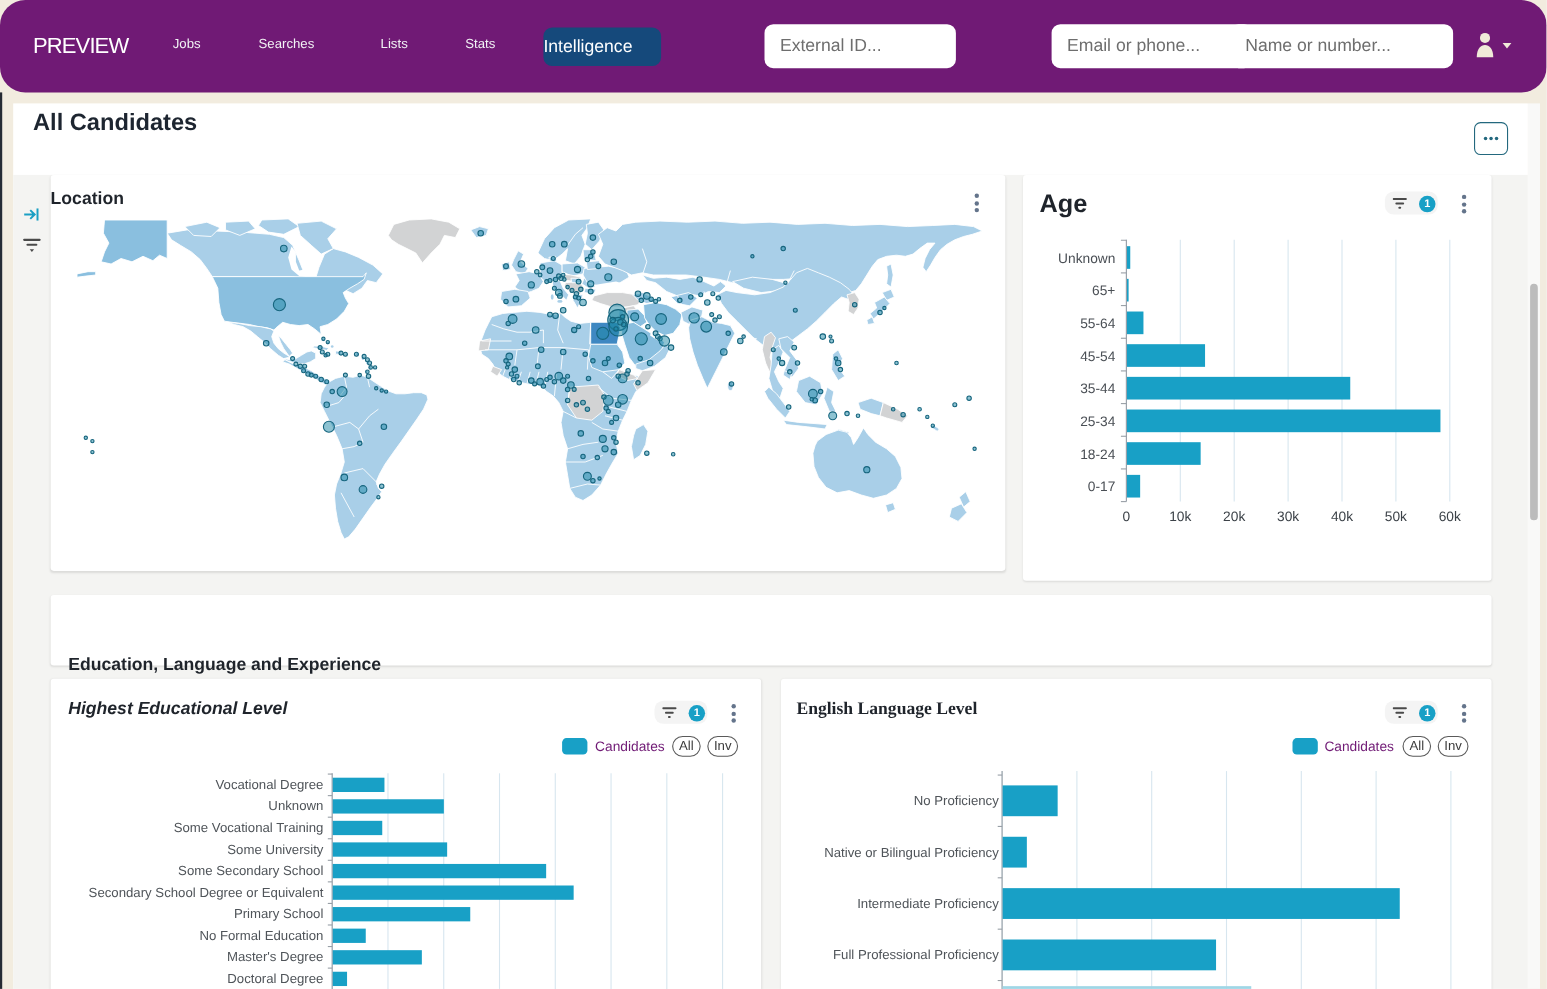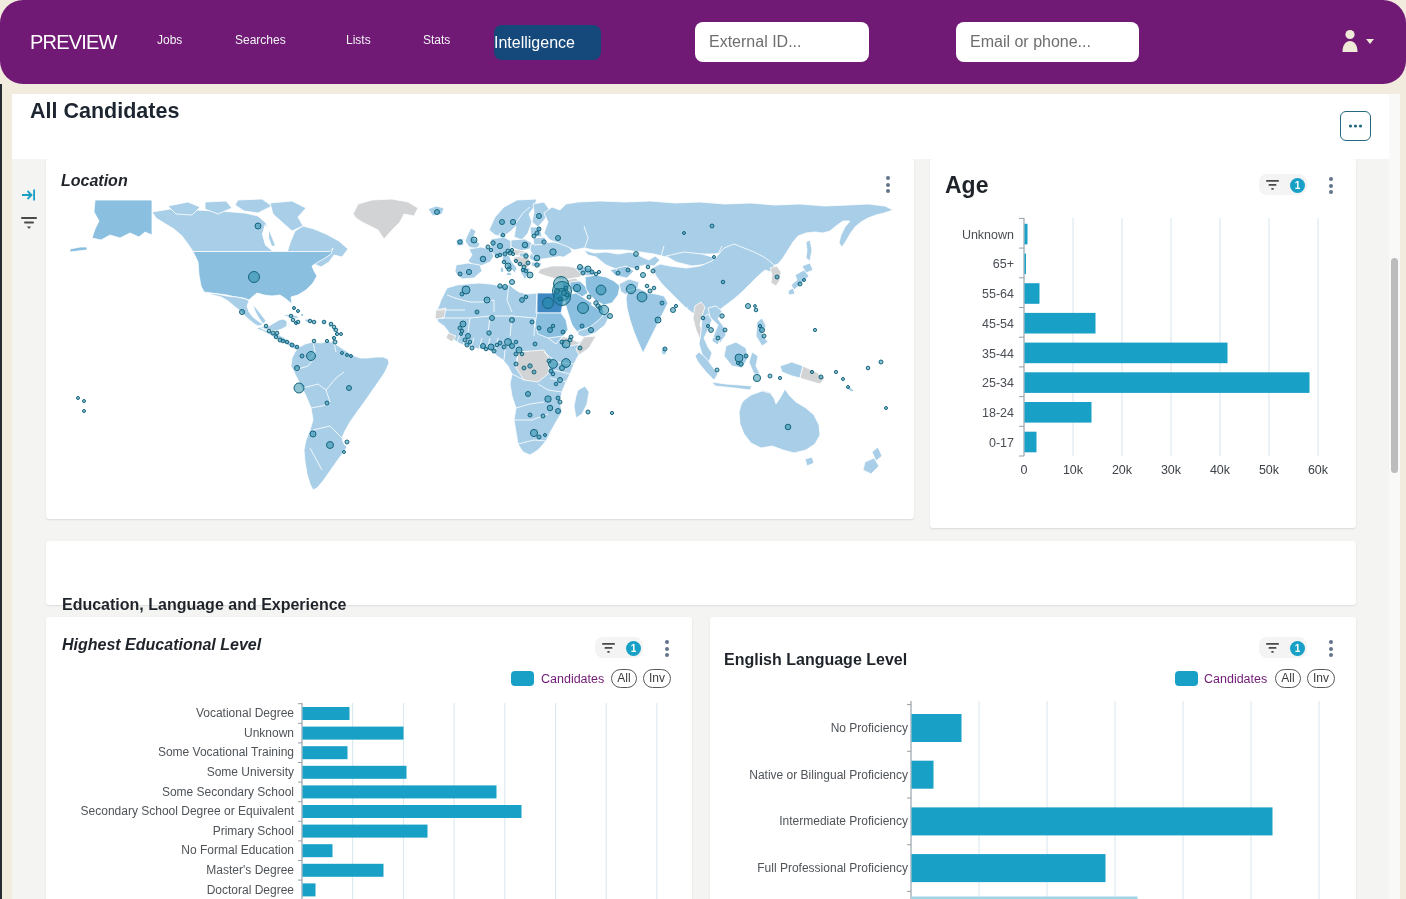--- a/index.html
+++ b/index.html
@@ -40,20 +40,21 @@
 
 <div id="topbar">
   <div id="brand">PREVIEW</div>
   <div class="navlink" style="left:157px;">Jobs</div>
   <div class="navlink" style="left:235px;">Searches</div>
   <div class="navlink" style="left:346px;">Lists</div>
   <div class="navlink" style="left:423px;text-align:center;">Stats</div>
   <div id="intel">Intelligence</div>
   <div class="searchbox" style="left:695px; width:174px;">External ID...</div>
   <div class="searchbox" style="left:920px; width:183px;margin-left:36px;">Email or phone...</div>
+  <div class="searchbox" style="left:1118px; width:203px;">Name or number...</div>
   <svg class="abs" style="left:1341px; top:29px;" width="40" height="26" viewBox="0 0 40 26">
     <circle cx="9" cy="5.5" r="4.6" fill="#f0ead9"></circle>
     <path d="M1.5 23 C1.5 15.5 5 12 9 12 C13 12 16.5 15.5 16.5 23 Z" fill="#f0ead9"></path>
     <path d="M25 10 L33 10 L29 15 Z" fill="#f0ead9"></path>
   </svg>
 </div>
 
 <div class="abs" style="left:0; top:84px; width:2px; height:815px; background:#262b33;"></div>
 
 <div id="panel"></div>
@@ -71,21 +72,21 @@
   <path d="M1 8 L10 8 M6.5 4 L10.5 8 L6.5 12" stroke="#1a9fc4" stroke-width="1.8" fill="none"></path>
   <rect x="12.2" y="2.5" width="1.8" height="11" fill="#1a9fc4"></rect>
 </svg>
 <svg id="icon-filter-left" width="18" height="16" viewBox="0 0 18 16">
   <rect x="1" y="3" width="16" height="2" rx="1" fill="#4a4a4a"></rect>
   <rect x="4" y="7.5" width="10" height="2" rx="1" fill="#4a4a4a"></rect>
   <path d="M7 12.5 L11 12.5 L9 15 Z" fill="#4a4a4a"></path>
 </svg>
 
 <div class="card" style="left:46px; top:159px; width:868px; height:360px;"></div>
-<div class="card-title" style="left:61px; top:172px;font-style:italic;">Location</div>
+<div class="card-title" style="left:46px; top:172px;">Location</div>
 <div class="kebab" style="left:886px; top:176px;">
     <i></i>
     <i></i>
     <i></i>
   </div>
 <div class="abs" id="mapwrap" style="left:60px; top:199px; width:838px; height:298px;"><svg width="838" height="298" viewBox="0 0 838 298">
       <path d="M92.0,13.0 L110.0,10.0 L135.0,11.0 L160.0,12.0 L185.0,14.0 L198.0,17.0 L206.0,24.0 L212.0,38.0 L218.0,53.0 L226.0,57.0 L230.0,44.0 L235.0,32.0 L243.0,27.0 L254.0,30.0 L266.0,35.0 L279.0,42.0 L288.0,50.0 L282.0,58.0 L274.0,56.0 L269.0,63.0 L261.0,68.0 L252.0,64.0 L247.0,70.0 L239.0,67.0 L231.0,62.0 L223.0,58.0 L214.0,54.0 L206.0,52.5 L133.0,52.5 L128.0,45.0 L122.0,37.0 L114.0,30.0 L104.0,24.0 L96.0,19.0 Z" fill="#a9cfe8" stroke="#fff" stroke-width="0.8" stroke-linejoin="round"></path>
       <path d="M108.0,7.0 L128.0,3.0 L140.0,8.0 L132.0,16.0 L116.0,15.0 Z" fill="#a9cfe8" stroke="#fff" stroke-width="0.8" stroke-linejoin="round"></path>
       <path d="M145.0,3.0 L166.0,2.0 L172.0,9.0 L158.0,15.0 L145.0,10.0 Z" fill="#a9cfe8" stroke="#fff" stroke-width="0.8" stroke-linejoin="round"></path>
       <path d="M178.0,1.0 L202.0,0.0 L212.0,7.0 L198.0,14.0 L184.0,12.0 L175.0,6.0 Z" fill="#a9cfe8" stroke="#fff" stroke-width="0.8" stroke-linejoin="round"></path>
@@ -585,21 +586,21 @@
     <text x="248" y="217.8" font-size="12" fill="#4f5459" text-anchor="end">Primary School</text>
     <rect x="256.5" y="227.2" width="30" height="13" fill="#18a0c6"></rect>
     <text x="248" y="237.4" font-size="12" fill="#4f5459" text-anchor="end">No Formal Education</text>
     <rect x="256.5" y="246.8" width="81" height="13" fill="#18a0c6"></rect>
     <text x="248" y="257.0" font-size="12" fill="#4f5459" text-anchor="end">Master's Degree</text>
     <rect x="256.5" y="266.4" width="13" height="13" fill="#18a0c6"></rect>
     <text x="248" y="276.6" font-size="12" fill="#4f5459" text-anchor="end">Doctoral Degree</text>
   </svg>
 
 <div class="card" style="left:710px; top:617px; width:646px; height:300px;"></div>
-<div class="card-title" style="left:724px; top:651px;">English Language Level</div>
+<div class="card-title" style="left:724px; top:636px;font-family:Liberation Serif, serif;">English Language Level</div>
 <div class="chip" style="left:1259px; top:637px;"></div>
 <svg class="abs" style="left:1266px; top:642px;" width="14" height="12" viewBox="0 0 14 12">
   <rect x="0" y="1" width="13" height="1.8" rx="0.9" fill="#4a4a4a"></rect>
   <rect x="2.5" y="5" width="8" height="1.8" rx="0.9" fill="#4a4a4a"></rect>
   <rect x="5.2" y="9" width="2.6" height="1.8" rx="0.9" fill="#4a4a4a"></rect>
 </svg>
 <div class="badge" style="left:1290px; top:641px;">1</div>
 <div class="kebab" style="left:1329px; top:640px;">
     <i></i>
     <i></i>

